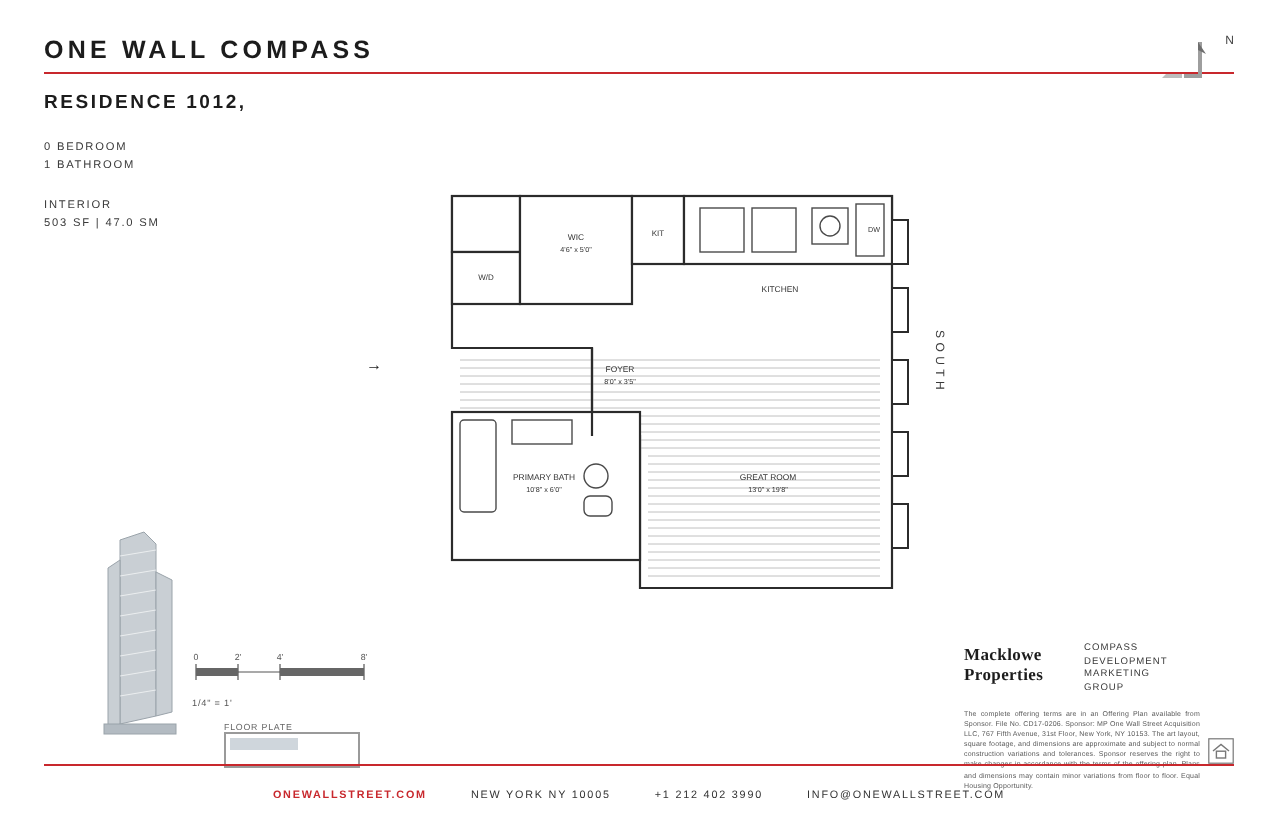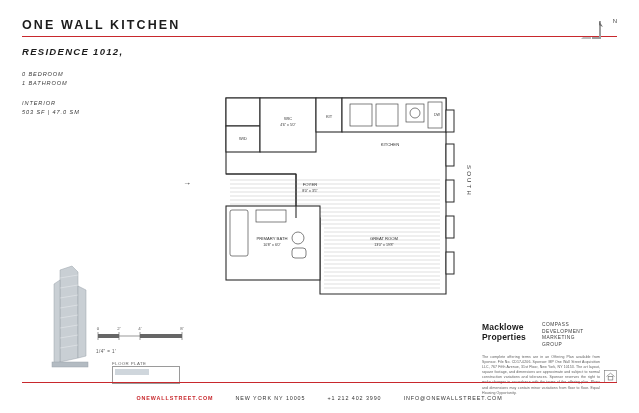--- a/index.html
+++ b/index.html
@@ -49,21 +49,20 @@
     right: 0; top: 0;
     font-size: 6px;
     color: #444;
   }
 
   
   .res-block {
     position: absolute;
     left: 22px; top: 45px;
     width: 170px;
-    font-style: italic;
   }
   .res-title {
     font-size: 9.5px;
     letter-spacing: 1.3px;
     font-weight: 700;
     line-height: 13px;
     color: #1c1c1c;
   }
   .res-sub {
     margin-top: 12px;
@@ -152,20 +151,21 @@
     width: 136px;
   }
   .mack-name {
     font-size: 8.5px;
     font-weight: 700;
     letter-spacing: .2px;
     line-height: 10px;
     color: #1c1c1c;
     float: left;
     width: 54px;
+    font-family: Liberation Serif, serif;
   }
   .mack-group {
     font-size: 4.8px;
     letter-spacing: .5px;
     line-height: 6.6px;
     color: #3a3a3a;
     margin-left: 60px;
   }
   .legal {
     position: absolute;
@@ -198,21 +198,21 @@
   .footer .itm { color: #333; }
 
   
   .rt { font-family: "Liberation Sans", sans-serif; fill: #333; }
 </style>
 </head>
 <body>
 
 <div class="page">
 
-  <div class="brand">ONE WALL KITCHEN</div>
+  <div class="brand">ONE WALL COMPASS</div>
   <div class="rule-top"></div>
 
   <div class="compass">
     <svg width="40" height="26" viewBox="0 0 40 26">
       <path d="M4 21 L14 21 L14 19 L6 19 Z" fill="#bdbdbd"></path>
       <path d="M15 21 L24 21 L24 3 L22 3 L22 19 L15 19 Z" fill="#9e9e9e"></path>
       <path d="M22 3 L26 9 L22 7 Z" fill="#6e6e6e"></path>
     </svg>
     <span class="n-label">N</span>
   </div>

